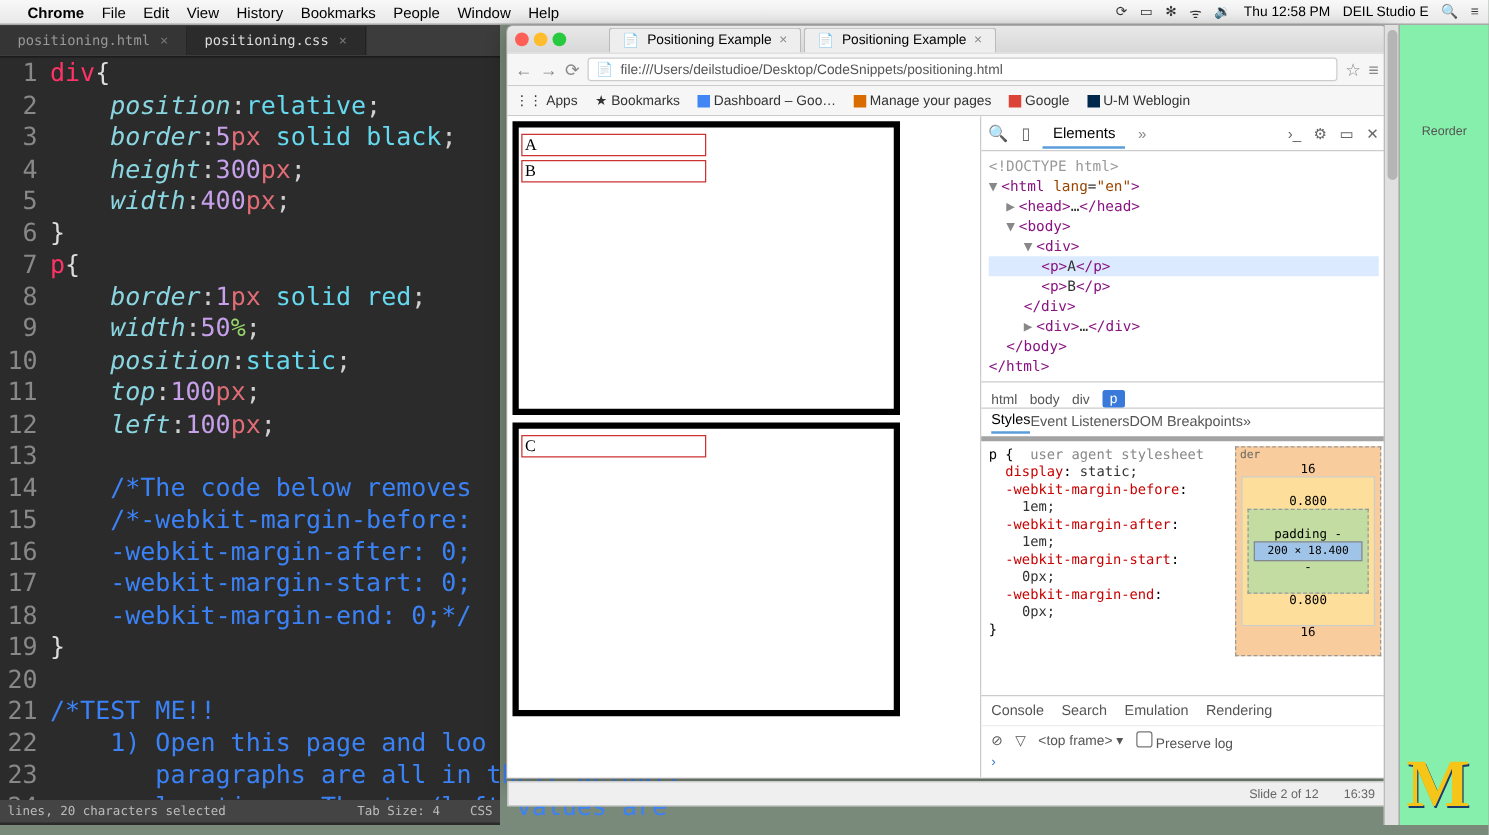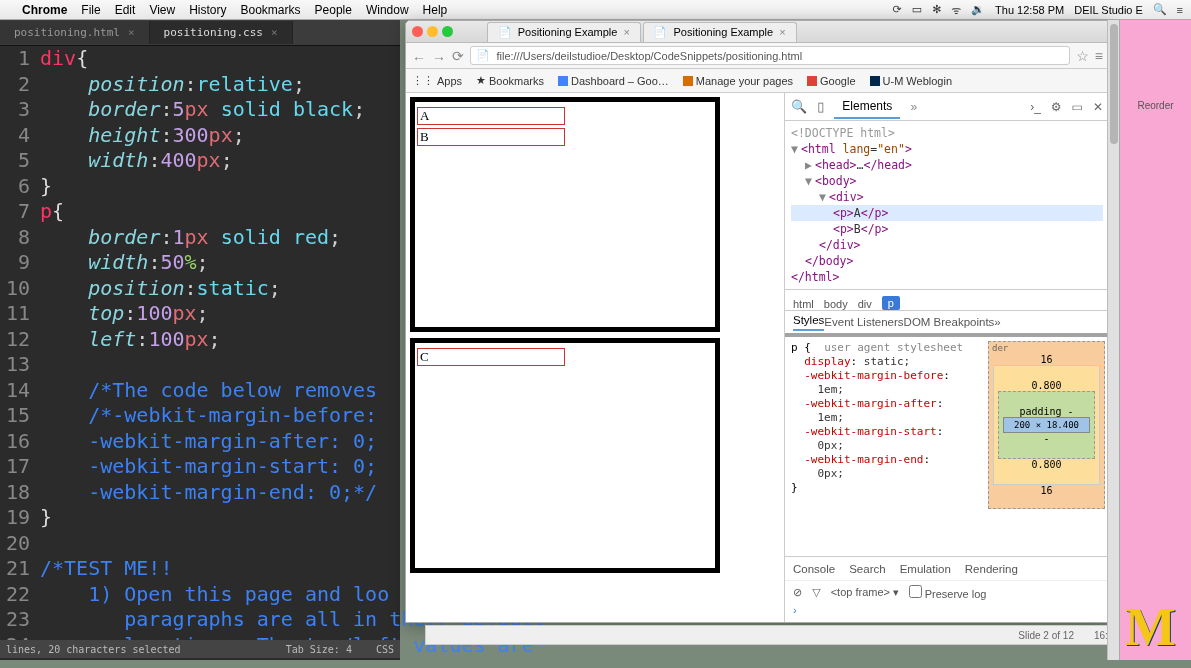--- a/index.html
+++ b/index.html
@@ -81,24 +81,24 @@
 .bm-border { background: #fddf9b; border: 1px solid #ccc; padding: 14px 4px; }
 .bm-padding { background: #c2dca2; border: 1px dashed #999; padding: 14px 4px; }
 .bm-content { background: #9fc4e7; border: 1px solid #888; padding: 2px; font-size: 9px; }
 .bm-lbl { position: absolute; top: 1px; left: 3px; font-size: 9px; color: #666; }
 .dt-console-tabs { height: 24px; border-top: 1px solid #ccc; display: flex; align-items: center; gap: 14px; padding: 0 8px; font-size: 11.5px; }
 .dt-console-tabs span { color: #555; }
 .dt-console-bar { height: 24px; border-top: 1px solid #eee; display: flex; align-items: center; gap: 10px; padding: 0 8px; font-size: 11px; color: #555; }
 .dt-prompt { height: 18px; padding: 0 8px; color: #3879d9; font-size: 11px; }
 
 
-.slidebar { position: absolute; left: 425px; top: 625px; width: 705px; height: 20px; background: #efefef; border: 1px solid #ccc; display: flex; align-items: center; justify-content: flex-end; padding: 0 10px; font-size: 10px; color: #666; gap: 20px; }
-
-
-.rightstrip { position: absolute; right: 0; top: 20px; width: 72px; height: 640px; background: #f9a8d4; border-left: 1px solid #aaa; }
+.slidebar { position: absolute; left: 406px; top: 625px; width: 705px; height: 20px; background: #efefef; border: 1px solid #ccc; display: flex; align-items: center; justify-content: flex-end; padding: 0 10px; font-size: 10px; color: #666; gap: 20px; }
+
+
+.rightstrip { position: absolute; right: 0; top: 20px; width: 72px; height: 640px; background: #86efac; border-left: 1px solid #aaa; }
 .rightstrip .itm { text-align: center; font-size: 10px; color: #555; padding: 80px 4px 4px; }
 
 
 .mlogo { position: absolute; right: 18px; bottom: 10px; font-size: 54px; font-weight: 900; color: #f5c518; font-family: Georgia, serif; letter-spacing: -3px; text-shadow: 1px 1px 0 #1a3a6e; }
 
 
 .scrollmock { position: absolute; right: 72px; top: 20px; width: 12px; height: 640px; background: #e0e0e0; border-left: 1px solid #bbb; }
 .scrollmock .thumb { position: absolute; top: 4px; left: 2px; width: 8px; height: 120px; background: #b5b5b5; border-radius: 4px; }
 </style>
 </head>
@@ -257,20 +257,21 @@
     </div>
     <div class="dt-dom">
       <div><span class="doct">&lt;!DOCTYPE html&gt;</span></div>
       <div><span class="arrow">▼</span><span class="t">&lt;html </span><span class="a">lang</span>=<span class="a">"en"</span><span class="t">&gt;</span></div>
       <div style="padding-left:14px"><span class="arrow">▶</span><span class="t">&lt;head&gt;</span>…<span class="t">&lt;/head&gt;</span></div>
       <div style="padding-left:14px"><span class="arrow">▼</span><span class="t">&lt;body&gt;</span></div>
       <div style="padding-left:28px"><span class="arrow">▼</span><span class="t">&lt;div&gt;</span></div>
       <div class="sel-row" style="padding-left:42px"><span class="t">&lt;p&gt;</span>A<span class="t">&lt;/p&gt;</span></div>
       <div style="padding-left:42px"><span class="t">&lt;p&gt;</span>B<span class="t">&lt;/p&gt;</span></div>
       <div style="padding-left:28px"><span class="t">&lt;/div&gt;</span></div>
+      <div style="padding-left:28px"><span class="arrow">▶</span><span class="t">&lt;div&gt;</span>…<span class="t">&lt;/div&gt;</span></div>
       <div style="padding-left:14px"><span class="t">&lt;/body&gt;</span></div>
       <div><span class="t">&lt;/html&gt;</span></div>
     </div>
     <div class="dt-crumb">
       <span>html</span>
       <span>body</span>
       <span>div</span>
       <span class="cur">p</span>
     </div>
     <div class="dt-styles-tabs">

